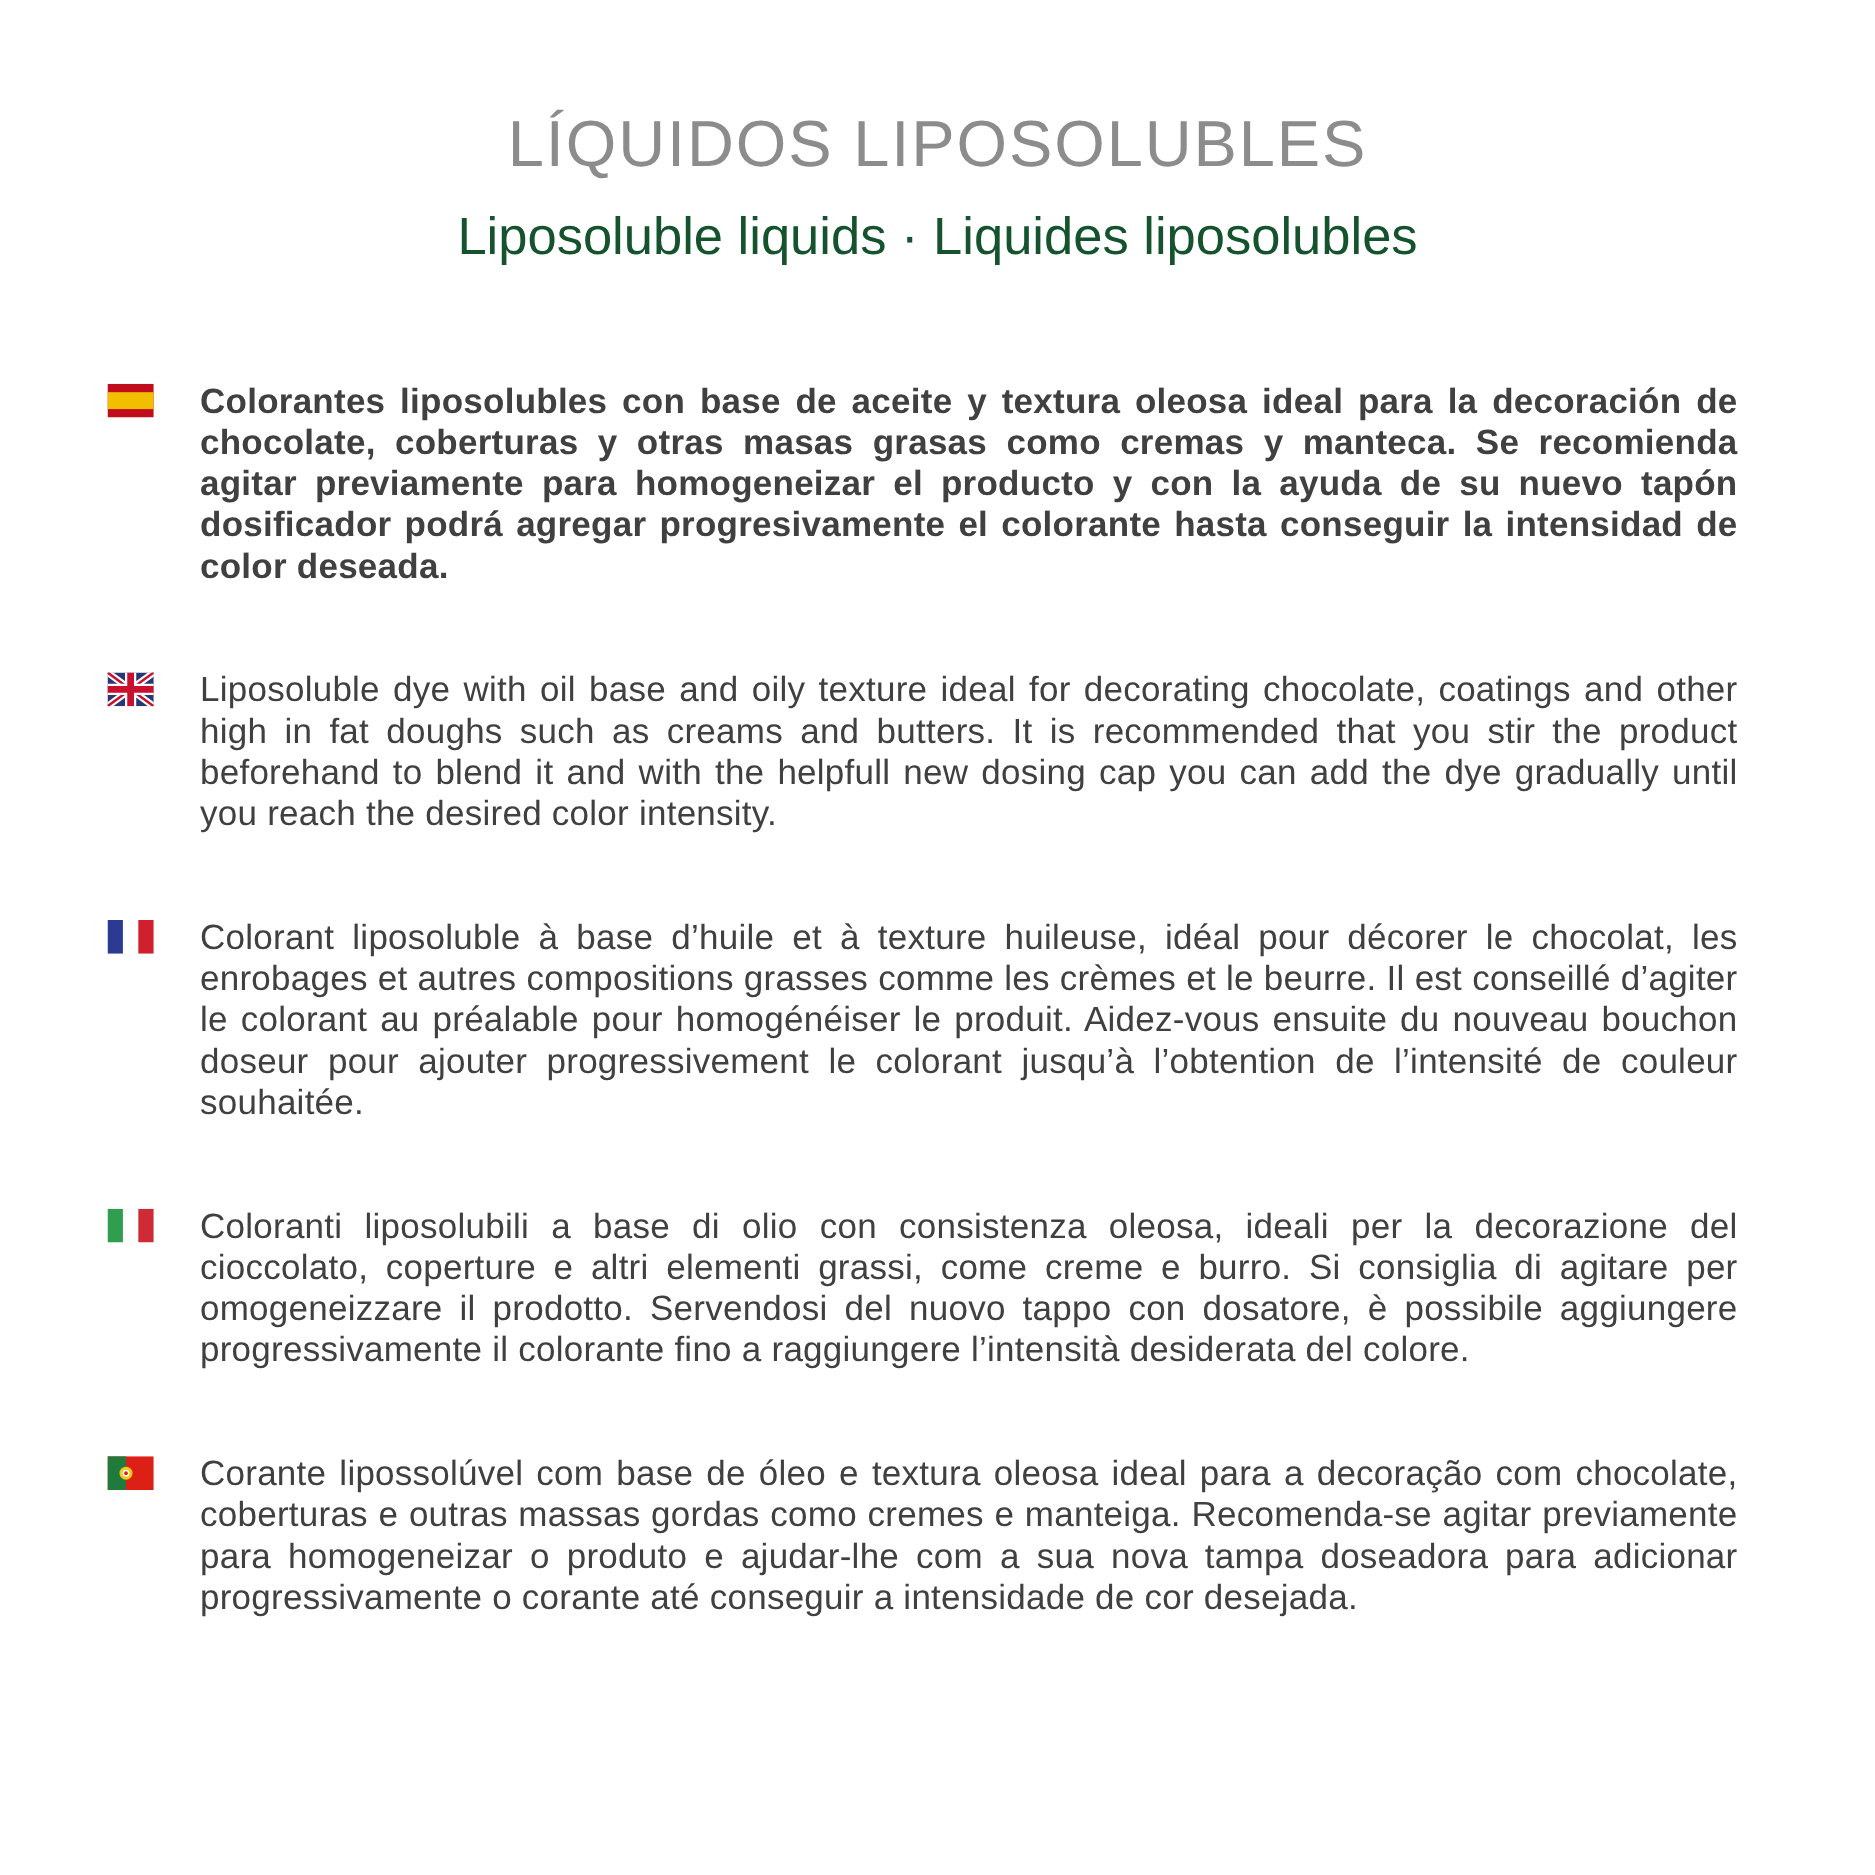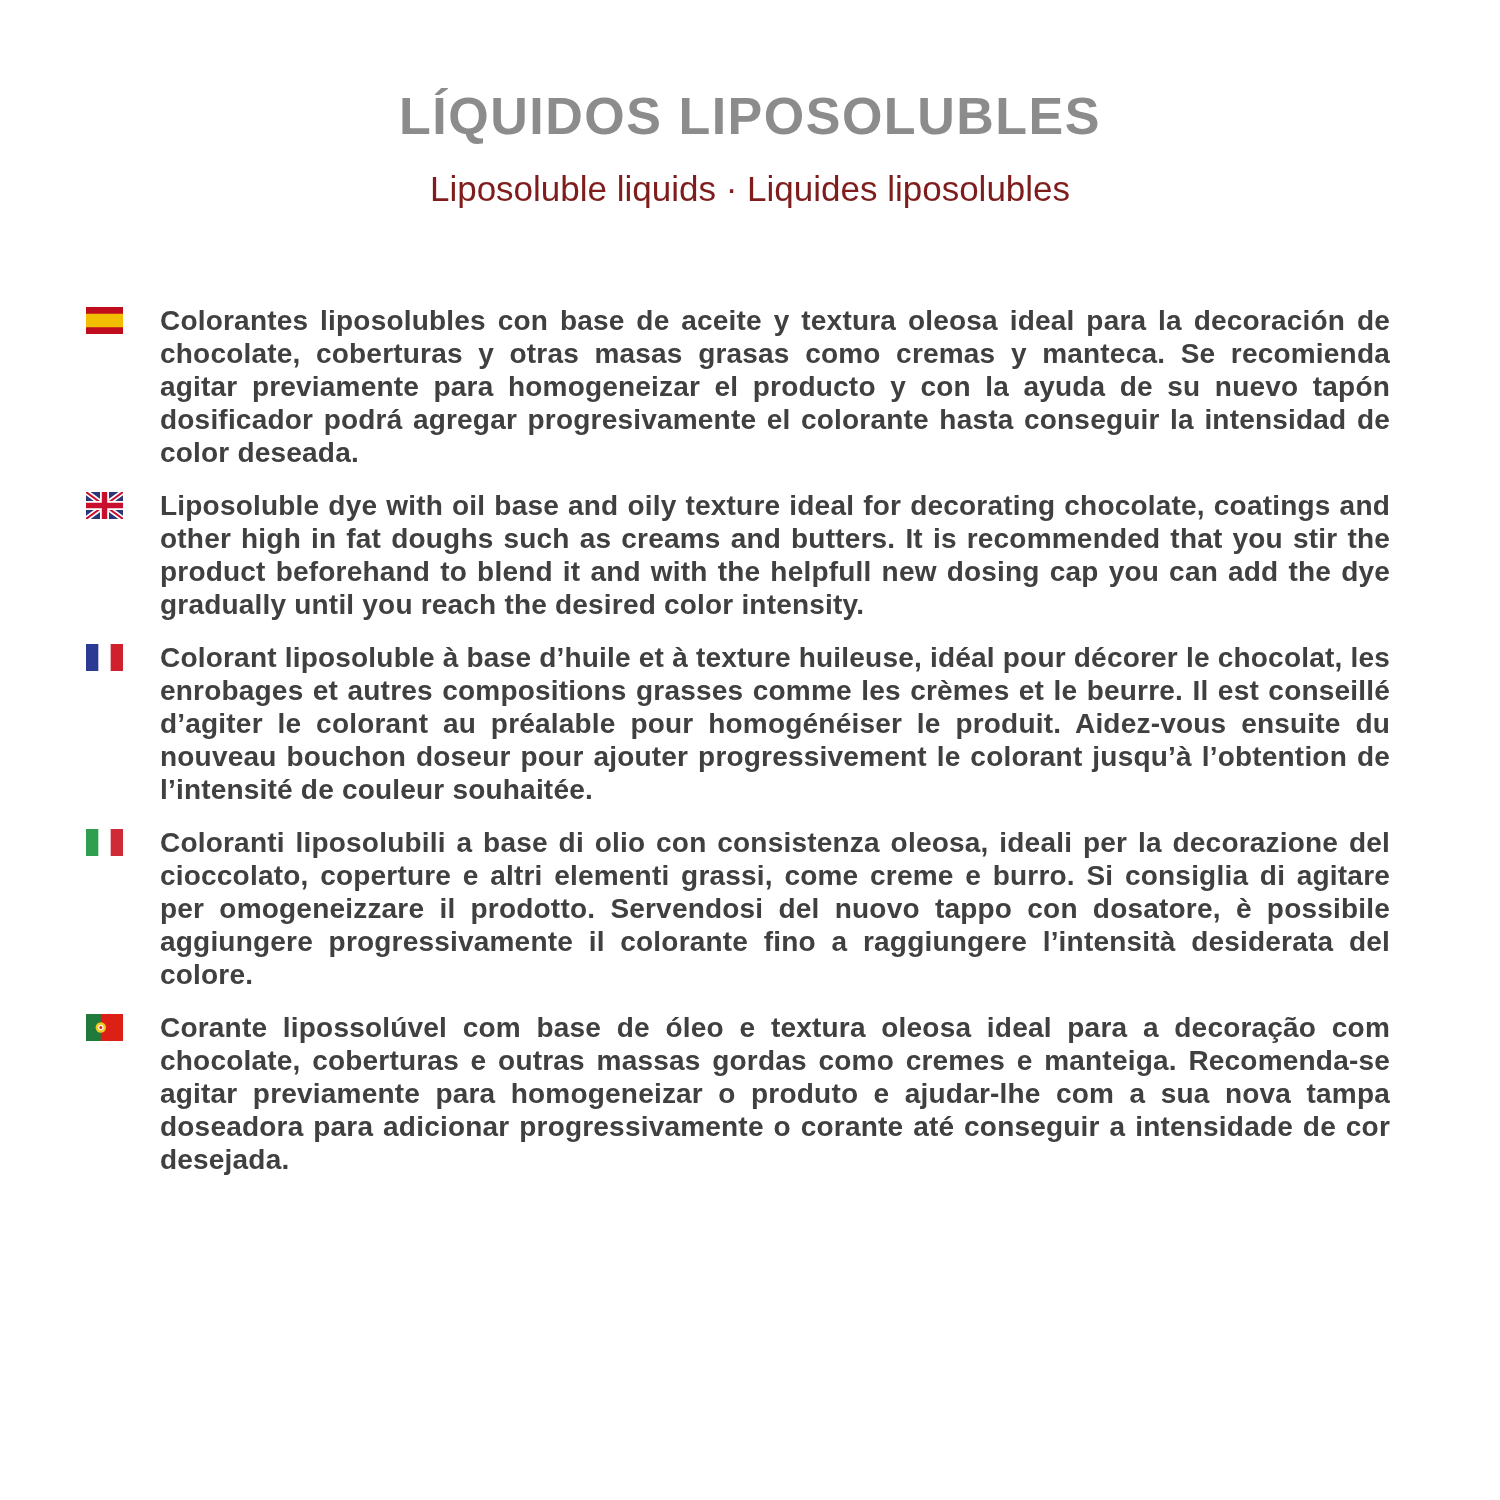--- a/index.html
+++ b/index.html
@@ -8,36 +8,36 @@
     background: #ffffff;
     font-family: "Liberation Sans", sans-serif;
     overflow: hidden;
   }
   .page { width: 1500px; height: 1500px; box-sizing: border-box; }
 
   header { text-align: center; padding-top: 86px; }
   h1 {
     margin: 0 0 20px 0;
     font-size: 52px;
-    font-weight: 700;
+    font-weight: 400;
     letter-spacing: 1.5px;
     color: #8c8c8c;
   }
   .subtitle {
-    font-size: 35px;
+    font-size: 42px;
     line-height: 46px;
     font-weight: 400;
-    color: #7f1d1d;
+    color: #14532d;
     margin-top: 20px;
   }
 
   main { margin-top: 92px; padding-left: 86px; padding-right: 110px; }
 
   .para { display: flex; align-items: flex-start; }
-  .para + .para { margin-top: 20px; font-weight: bold; }
+  .para + .para { margin-top: 66px; }
 
   .flag {
     flex: 0 0 37px;
     width: 37px; height: 27px;
     margin-right: 37px;
     margin-top: 3px;
     display: inline-block;
     line-height: 0;
   }
   .flag svg { display: block; }

